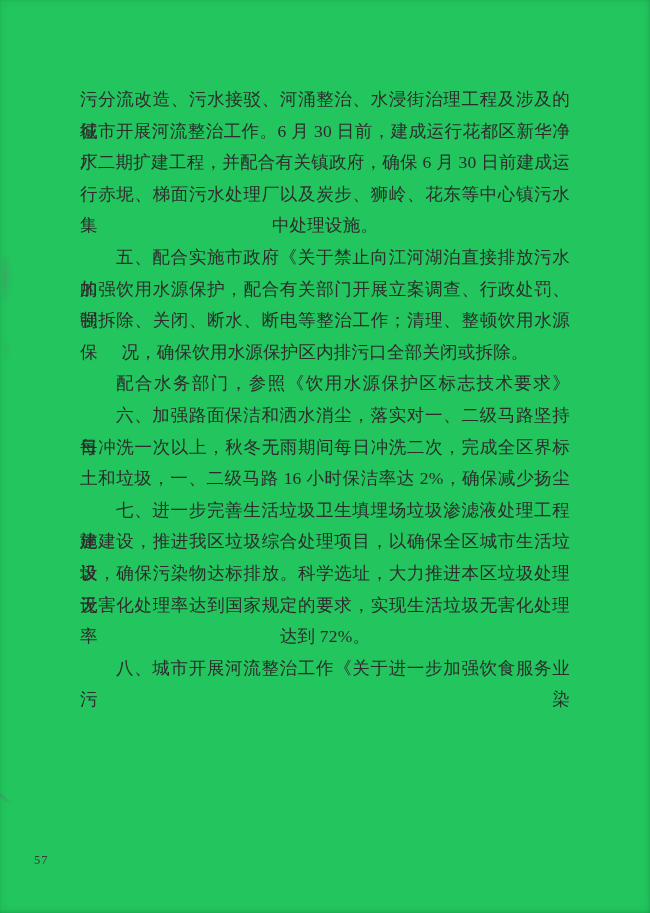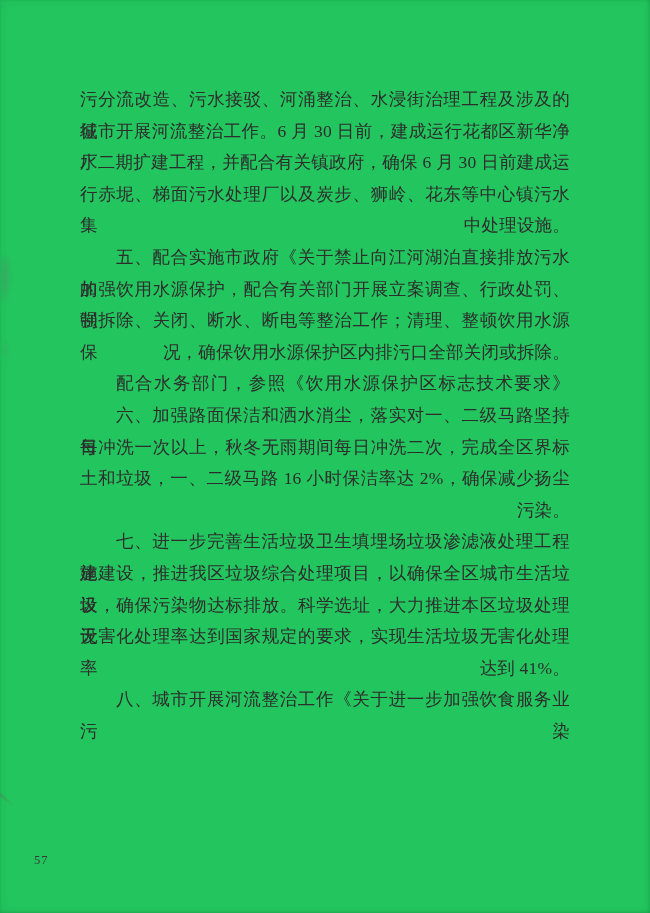--- a/index.html
+++ b/index.html
@@ -39,21 +39,21 @@
   }
   .l-indent {
     text-align: justify;
     text-align-last: justify;
     text-justify: inter-character;
     text-indent: 36px;
     white-space: normal;
     font-family: Liberation Serif, serif;
   }
   .l-end {
-    text-align: right;
+    text-align: center;
   }
   .page-number {
     position: absolute;
     top: 853px;
     left: 0;
     width: 644px; 
     text-align: left;
     font-size: 12.5px;
     letter-spacing: 1px;
     color: #3a3a3a;
@@ -117,26 +117,25 @@
       <div class="line l-full">行赤坭、梯面污水处理厂以及炭步、狮岭、花东等中心镇污水集</div>
       <div class="line l-end">中处理设施。</div>
       <div class="line l-indent">五、配合实施市政府《关于禁止向江河湖泊直接排放污水的</div>
       <div class="line l-full">加强饮用水源保护，配合有关部门开展立案调查、行政处罚、强</div>
       <div class="line l-full">制拆除、关闭、断水、断电等整治工作；清理、整顿饮用水源保</div>
       <div class="line l-end">况，确保饮用水源保护区内排污口全部关闭或拆除。</div>
       <div class="line l-indent">配合水务部门，参照《饮用水源保护区标志技术要求》</div>
       <div class="line l-indent">六、加强路面保洁和洒水消尘，落实对一、二级马路坚持每</div>
       <div class="line l-full">日冲洗一次以上，秋冬无雨期间每日冲洗二次，完成全区界标</div>
       <div class="line l-full">土和垃圾，一、二级马路 16 小时保洁率达 2%，确保减少扬尘</div>
-      <div class="line l-end">污染。</div>
       <div class="line l-indent">七、进一步完善生活垃圾卫生填埋场垃圾渗滤液处理工程建</div>
       <div class="line l-full">施建设，推进我区垃圾综合处理项目，以确保全区城市生活垃圾</div>
       <div class="line l-full">设，确保污染物达标排放。科学选址，大力推进本区垃圾处理设</div>
       <div class="line l-full">无害化处理率达到国家规定的要求，实现生活垃圾无害化处理率</div>
-      <div class="line l-end">达到 41%。</div>
+      <div class="line l-end">达到 72%。</div>
       <div class="line l-indent">八、城市开展河流整治工作《关于进一步加强饮食服务业污染</div>
     </div>
 
   <div class="page-number">57</div>
 
   <div class="smudge-a"></div>
   <div class="smudge-b"></div>
   <div class="smudge-c"></div>
   <div class="edge-shade-right"></div>
   <div class="edge-shade-bottom"></div>

